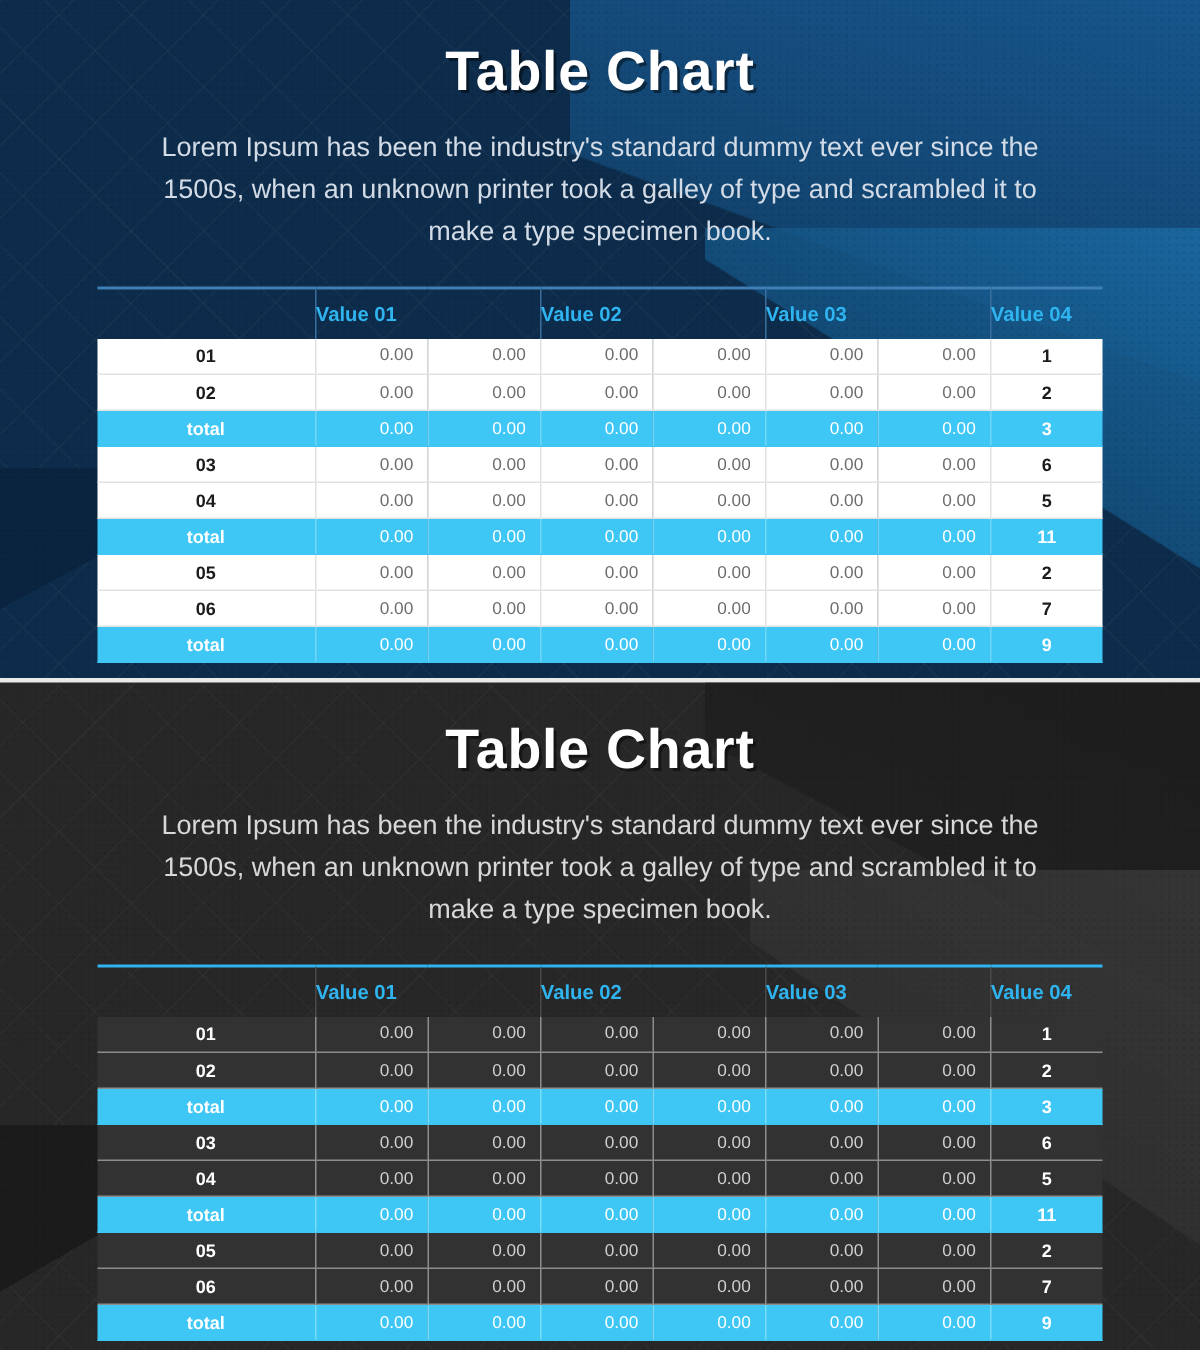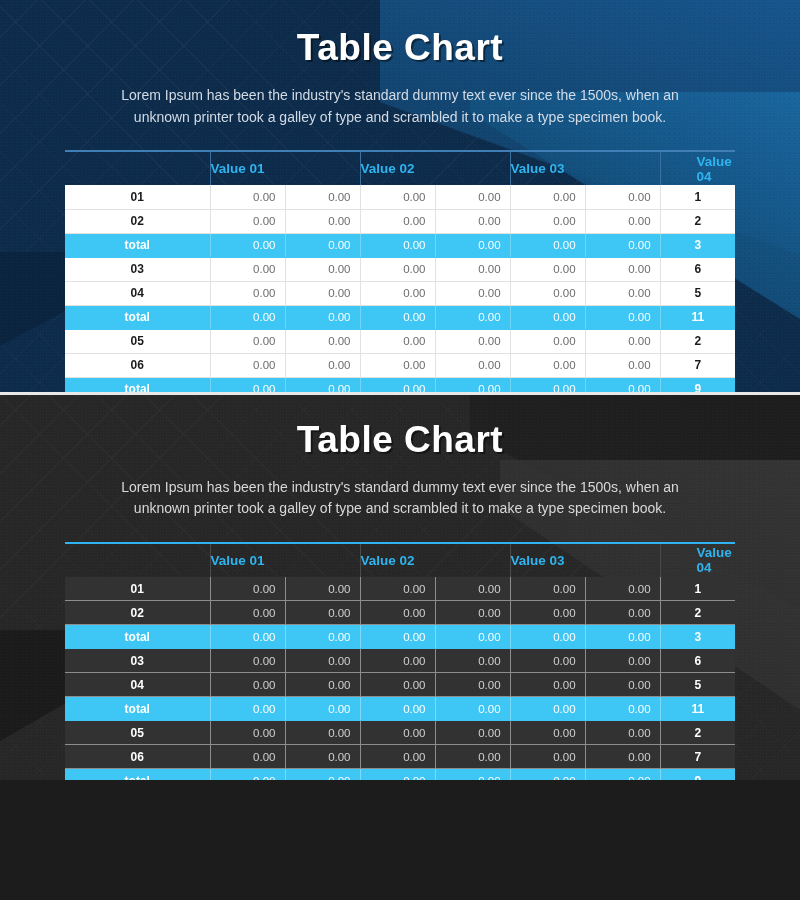--- a/index.html
+++ b/index.html
@@ -2,21 +2,21 @@
 <html><head>
 <meta charset="utf-8">
 <style>
   * { margin:0; padding:0; box-sizing:border-box; }
   html,body {
     width:800px; height:900px;
     font-family:"Liberation Sans", sans-serif;
     background:#1c1c1c;
     overflow:hidden;
   }
-  .page { width:800px; height:780px; display:flex; flex-direction:column; }
+  .page { width:800px; height:900px; display:flex; flex-direction:column; }
 
   
   .panel { position:relative; width:800px; height:452px; overflow:hidden; }
   .panel.light-blue { height:452px; background:#0d2c4b; }
   .panel.dark       { height:448px; background:#272727; border-top:3px solid #e9e9e9; }
 
   
   .tex {
     position:absolute; inset:0; pointer-events:none;
     background-image:
@@ -58,40 +58,40 @@
   
   .title {
     text-align:center; font-size:37px; font-weight:bold; letter-spacing:.5px;
     color:#ffffff; text-shadow:2px 2px 0 rgba(0,0,0,.45);
   }
   .panel.light-blue .title { padding-top:27px; }
   .panel.dark .title { padding-top:24px; }
 
   .subtitle {
     margin:16px auto 0; width:600px; text-align:center;
-    font-size:14px; line-height:1.55; color:#d2dbe6;
+    font-size:18px; line-height:1.55; color:#d2dbe6;
   }
   .panel.dark .subtitle { color:#d8d8d8; }
 
   
   .tbl-wrap { margin:22px auto 0; width:670px; }
   table { width:670px; border-collapse:collapse; table-layout:fixed; }
 
   col.c-label { width:145px; }
   col.c-num   { width:75px; }
   col.c-v4    { width:75px; }
 
   thead th {
     height:34px; font-size:13.5px; font-weight:bold; color:#2fb4ef;
     text-align:left; border-top:2px solid #3f7fb5;
     border-left:1px solid #3a6f9e; border-right:1px solid #3a6f9e;
   }
   .panel.dark thead th { border-top:2px solid #2fb4ef; border-left-color:#4a4a4a; border-right-color:#4a4a4a; }
   thead th.blank { border-left:none; }
-  thead th.v4 { border-right:none;padding-left:36px; }
+  thead th.v4 { border-right:none; }
 
   tbody td {
     height:24px; font-size:11.5px; color:#6d6d6d;
     text-align:right; padding-right:9px;
     border-bottom:1px solid #e2e2e2; border-right:1px solid #e2e2e2;
     background:#ffffff;
   }
   tbody td.label {
     text-align:center; padding:0; font-weight:bold; font-size:12px; color:#1b1b1b;
   }

